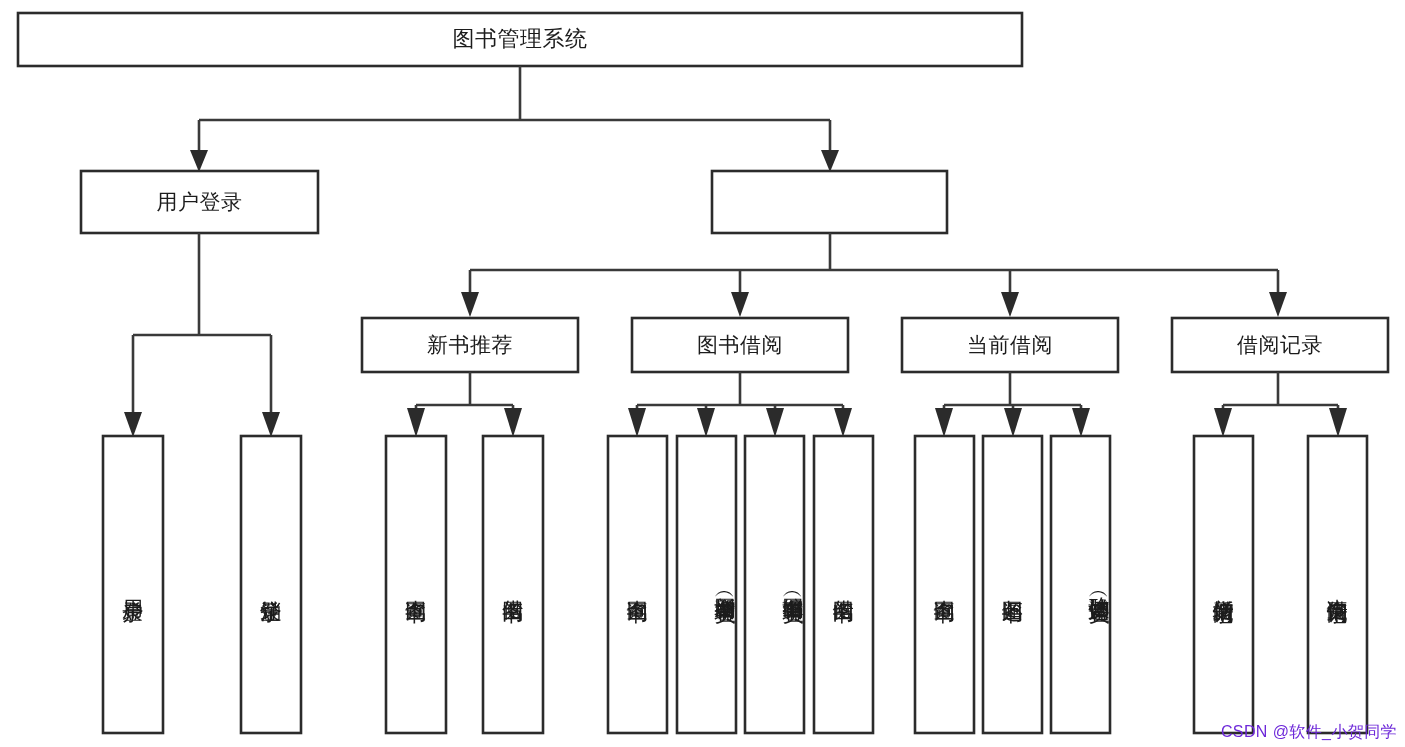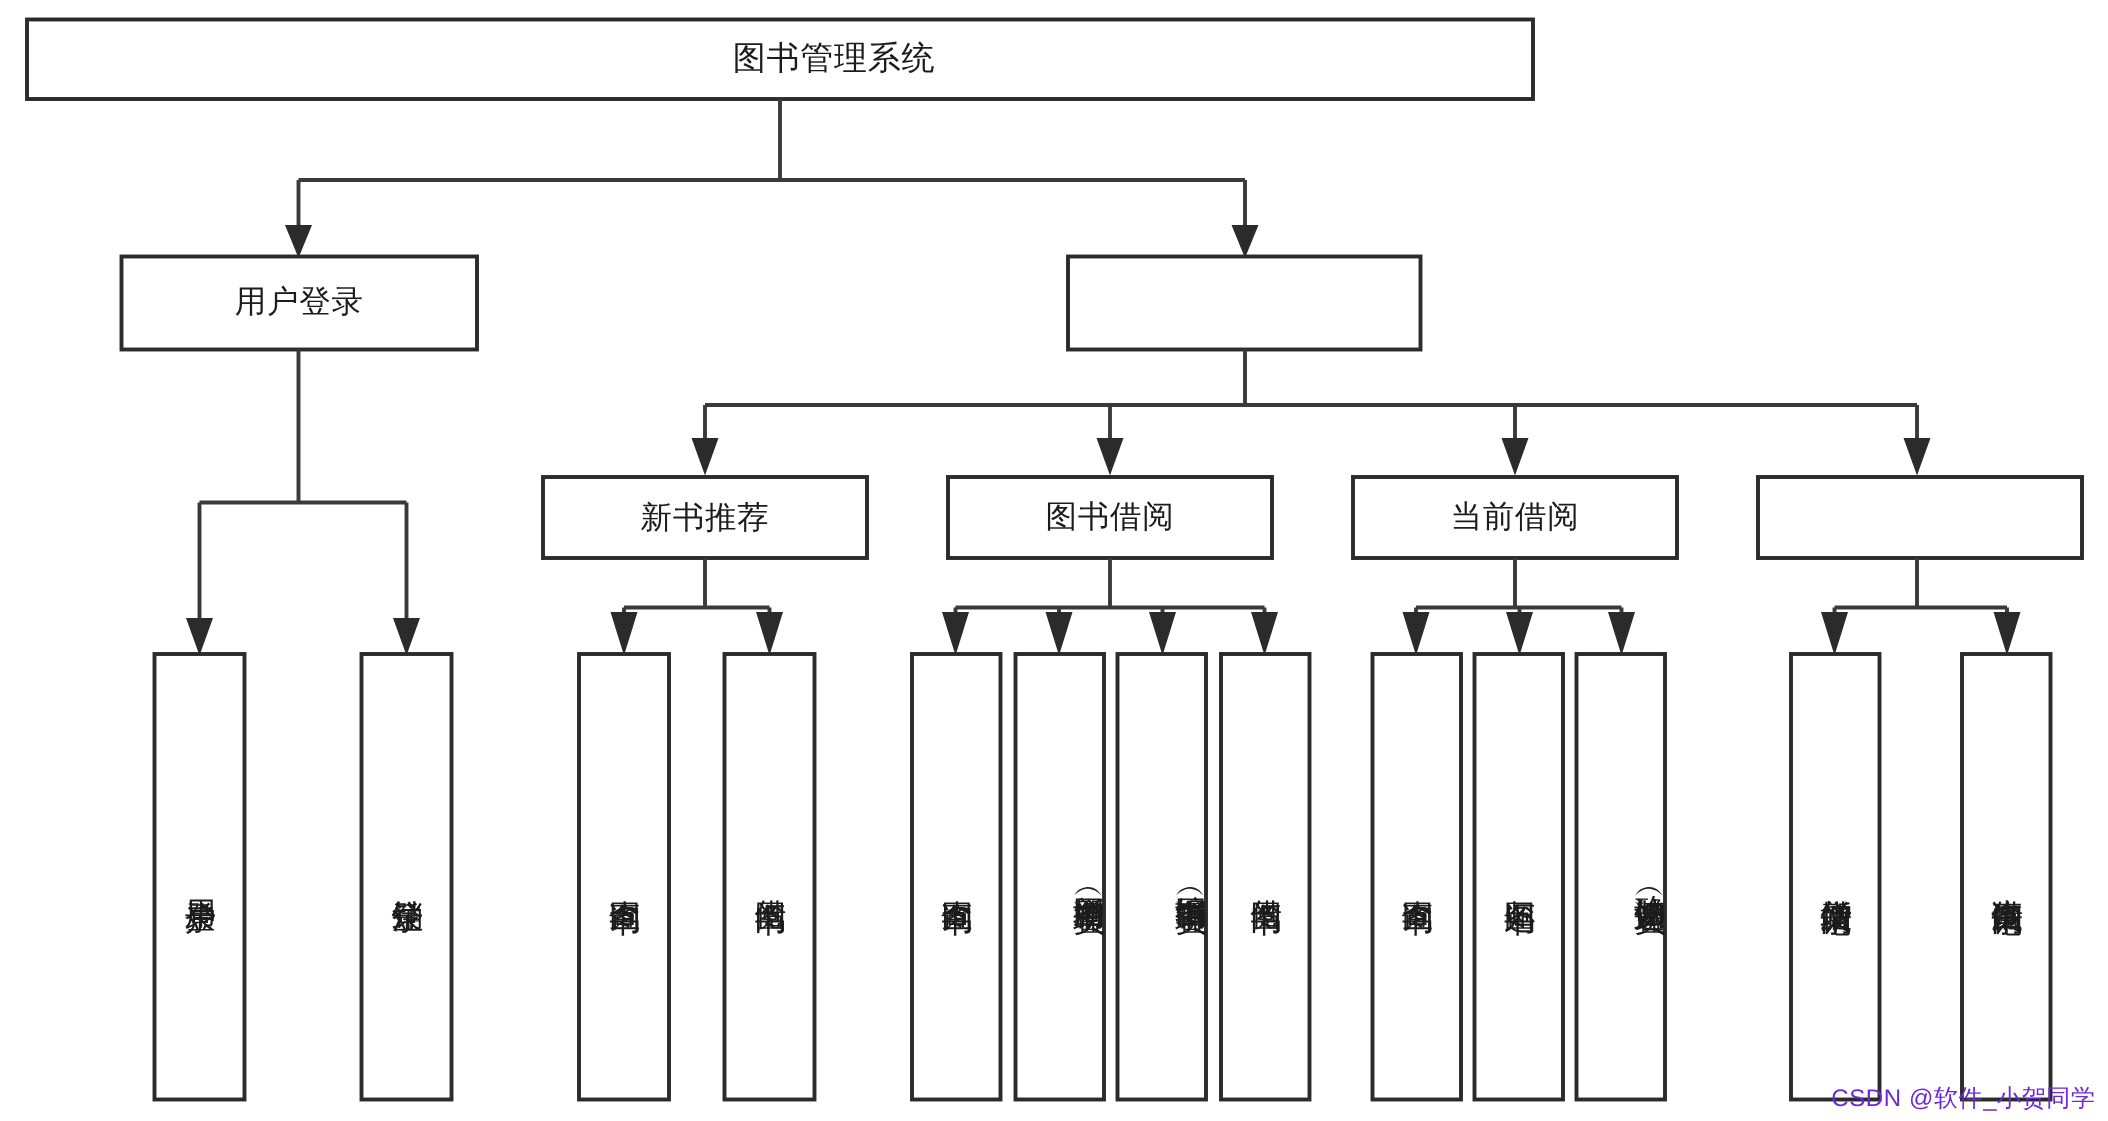--- a/index.html
+++ b/index.html
@@ -167,27 +167,28 @@
     <rect class="node-rect" x="814" y="436" width="59" height="297"></rect>
 
     <rect class="node-rect" x="915" y="436" width="59" height="297"></rect>
     <rect class="node-rect" x="983" y="436" width="59" height="297"></rect>
     <rect class="node-rect" x="1051" y="436" width="59" height="297"></rect>
 
     <rect class="node-rect" x="1194" y="436" width="59" height="297"></rect>
     <rect class="node-rect" x="1308" y="436" width="59" height="297"></rect>
   </svg>
 
-  <div class="node-label horizontal root" style="left:18px; top:13px; width:1004px; height:53px;margin-left:36px;">图书管理系统</div>
+  <div class="node-label horizontal root" style="left:18px; top:13px; width:1004px; height:53px;">图书管理系统</div>
 
   <div class="node-label horizontal" style="left:81px; top:171px; width:237px; height:62px;">用户登录</div>
 
   <div class="node-label horizontal" style="left:362px; top:318px; width:216px; height:56px;font-family:Liberation Serif, serif;">新书推荐</div>
   <div class="node-label horizontal" style="left:632px; top:318px; width:216px; height:54px;">图书借阅</div>
   <div class="node-label horizontal" style="left:902px; top:318px; width:216px; height:54px;">当前借阅</div>
+  <div class="node-label horizontal" style="left:1172px; top:318px; width:216px; height:54px;">借阅记录</div>
 
   <div class="node-label vertical" style="left:103px; top:436px; width:60px; height:297px;">用户登录</div>
   <div class="node-label vertical" style="left:241px; top:436px; width:60px; height:297px;">注销登录</div>
 
   <div class="node-label vertical" style="left:386px; top:436px; width:60px; height:297px;">查询图书</div>
   <div class="node-label vertical" style="left:483px; top:436px; width:60px; height:297px;">借阅图书</div>
 
   <div class="node-label vertical" style="left:608px; top:436px; width:59px; height:297px;">查询图书</div>
   <div class="node-label vertical" style="left:677px; top:436px; width:59px; height:297px; align-items:flex-start;">新增图书（管理员）</div>
   <div class="node-label vertical" style="left:745px; top:436px; width:59px; height:297px; align-items:flex-start;">编辑图书（管理员）</div>

